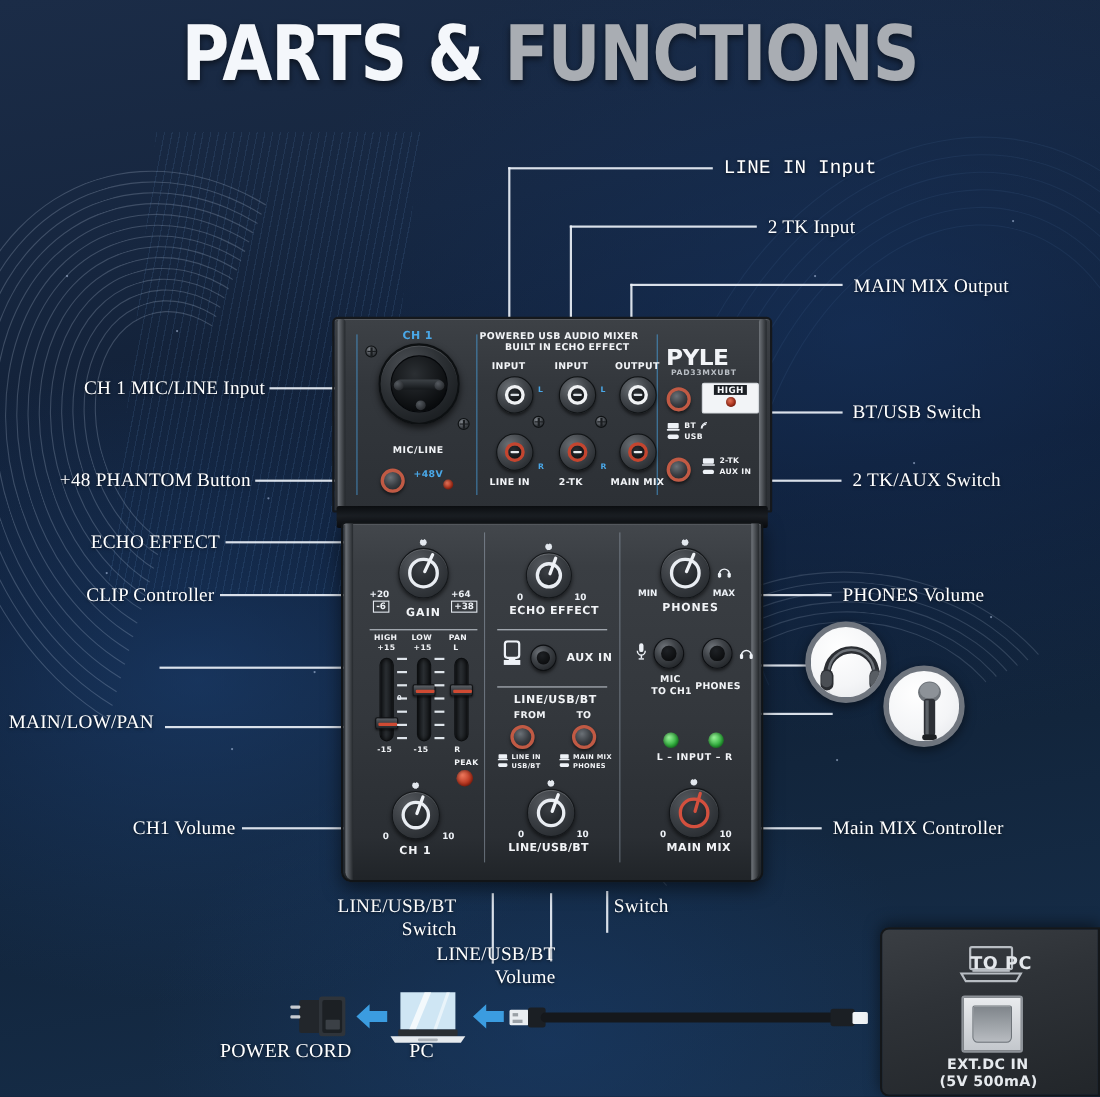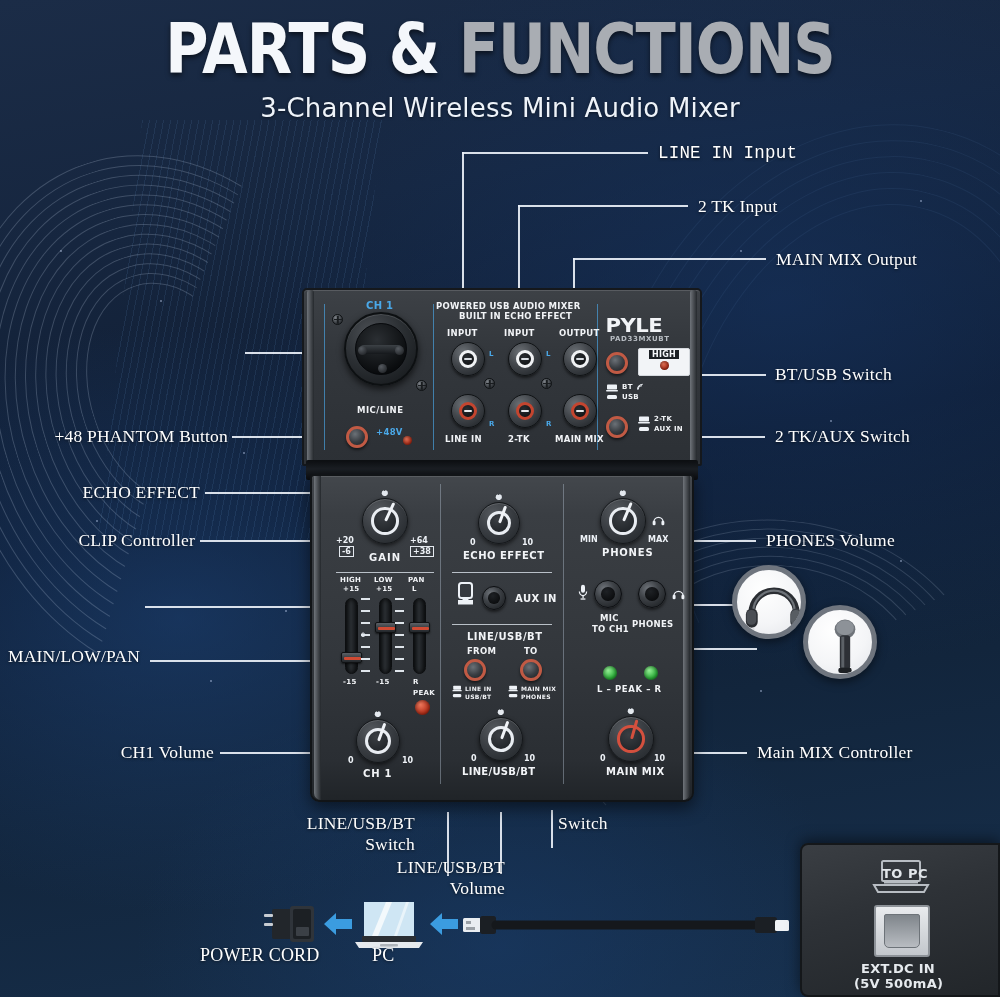--- a/index.html
+++ b/index.html
@@ -316,21 +316,20 @@
       <span style="left:210px;top:680px;"></span>
     <span style="left:60px;top:250px;"></span>
       <span style="left:900px;top:560px;"></span>
   </div>
 
   <div id="header">
     <div id="title">
       <span class="w">PARTS &amp;</span>
       <span class="g">FUNCTIONS</span>
     </div>
-    <div id="subtitle">3-Channel Wireless Mini Audio Mixer</div>
   </div>
 
   <div class="leader v" style="left:462px; top:152px; height:155px;"></div>
   <div class="leader h" style="left:462px; top:152px; width:186px;"></div>
 
   <div class="leader v" style="left:518px; top:205px; height:115px;"></div>
   <div class="leader h" style="left:518px; top:205px; width:170px;"></div>
 
   <div class="leader v" style="left:573px; top:258px; height:70px;"></div>
   <div class="leader h" style="left:573px; top:258px; width:193px;"></div>
@@ -358,20 +357,21 @@
   <div class="leader v" style="left:551px; top:810px; height:38px;"></div>
 
   <div class="callout" style="left:658px; top:143px;font-family:Liberation Mono, monospace;">LINE IN Input</div>
   <div class="callout" style="left:698px; top:196px;">2 TK Input</div>
   <div class="callout" style="left:776px; top:249px;">MAIN MIX Output</div>
   <div class="callout" style="left:775px; top:364px;">BT/USB Switch</div>
   <div class="callout" style="left:775px; top:426px;">2 TK/AUX Switch</div>
   <div class="callout" style="left:766px; top:530px;">PHONES Volume</div>
   <div class="callout" style="left:757px; top:742px;">Main MIX Controller</div>
 
+  <div class="callout right-al" style="left:15px; top:342px; width:226px;">CH 1 MIC/LINE Input</div>
   <div class="callout right-al" style="left:8px; top:426px; width:220px;">+48 PHANTOM Button</div>
   <div class="callout right-al" style="left:0px; top:482px; width:200px;">ECHO EFFECT</div>
   <div class="callout right-al" style="left:0px; top:530px; width:195px;">CLIP Controller</div>
   <div class="callout right-al" style="left:0px; top:646px; width:140px;">MAIN/LOW/PAN</div>
   <div class="callout right-al" style="left:0px; top:742px; width:214px;">CH1 Volume</div>
 
   <div class="callout two right-al" style="left:255px; top:813px; width:160px;">
     <div>LINE/USB/BT</div>
     <div>Switch</div>
   </div>
@@ -730,21 +730,21 @@
         <path d="M3 12 A7 7 0 0 1 17 12" fill="none" stroke="#eef2f7" stroke-width="2"></path>
         <rect x="1" y="10" width="4.5" height="7" rx="2" fill="#eef2f7"></rect>
         <rect x="14.5" y="10" width="4.5" height="7" rx="2" fill="#eef2f7"></rect>
       </svg>
       <div class="pl sm" style="left:288px; top:137px;">MIC</div>
       <div class="pl sm" style="left:280px; top:148px;">TO CH1</div>
       <div class="pl sm" style="left:320px; top:143px;">PHONES</div>
 
       <div class="led green" style="left:291px; top:190px; width:14px; height:14px;"></div>
       <div class="led green" style="left:332px; top:190px; width:14px; height:14px;"></div>
-      <div class="pl sm" style="left:285px; top:208px; letter-spacing:.6px;">L – PEAK – R</div>
+      <div class="pl sm" style="left:285px; top:208px; letter-spacing:.6px;">L – INPUT – R</div>
 
       <div class="knob red" style="left:296px; top:240px; width:46px; height:46px;">
         <div class="ticks">
           <i style="transform:rotate(-140deg) translateY(-2px);"></i>
           <i style="transform:rotate(-105deg) translateY(-2px);"></i>
           <i style="transform:rotate(-70deg) translateY(-2px);"></i>
           <i style="transform:rotate(-35deg) translateY(-2px);"></i>
           <i style="transform:rotate(0deg) translateY(-2px);"></i>
           <i style="transform:rotate(35deg) translateY(-2px);"></i>
           <i style="transform:rotate(70deg) translateY(-2px);"></i>
@@ -807,21 +807,21 @@
   <svg class="arrow-blue" width="32" height="28" viewBox="0 0 32 28" style="left:826px; top:912px;">
     <path d="M30 14 L18 3 L18 9 L2 9 L2 19 L18 19 L18 25 Z" fill="#3b9ce0"></path>
   </svg>
 
   <div id="dcpanel">
     <svg width="62" height="40" viewBox="0 0 62 40" style="position:absolute; left:68px; top:14px;">
       <rect x="12" y="2" width="38" height="20" rx="1.5" fill="none" stroke="#b8bdc3" stroke-width="2"></rect>
       <path d="M4 26 L58 26 L54 33 L8 33 Z" fill="none" stroke="#b8bdc3" stroke-width="2"></path>
       <rect x="14" y="22" width="34" height="2.5" fill="#b8bdc3"></rect>
     </svg>
-    <div style="position:absolute; left:80px; top:21px; font-family:'DejaVu Sans',sans-serif; font-weight:bold; font-size:13px; color:#e3e7eb; letter-spacing:.5px;">TO PC</div>
+    <div style="position:absolute; left:80px; top:21px; font-family:'DejaVu Sans',sans-serif; font-weight:bold; font-size:16px; color:#e3e7eb; letter-spacing:.5px;">TO PC</div>
 
     <div class="usbb-port" style="left:72px; top:60px; width:56px; height:52px;">
       <div class="mouth"></div>
     </div>
     <div style="position:absolute; left:59px; top:116px; font-family:'DejaVu Sans',sans-serif; font-weight:bold; font-size:13px; color:#e6eaee; letter-spacing:.3px;">EXT.DC IN</div>
     <div style="position:absolute; left:52px; top:131px; font-family:'DejaVu Sans',sans-serif; font-weight:bold; font-size:13px; color:#e6eaee; letter-spacing:.3px;">(5V 500mA)</div>
   </div>
 
 </div>
 

